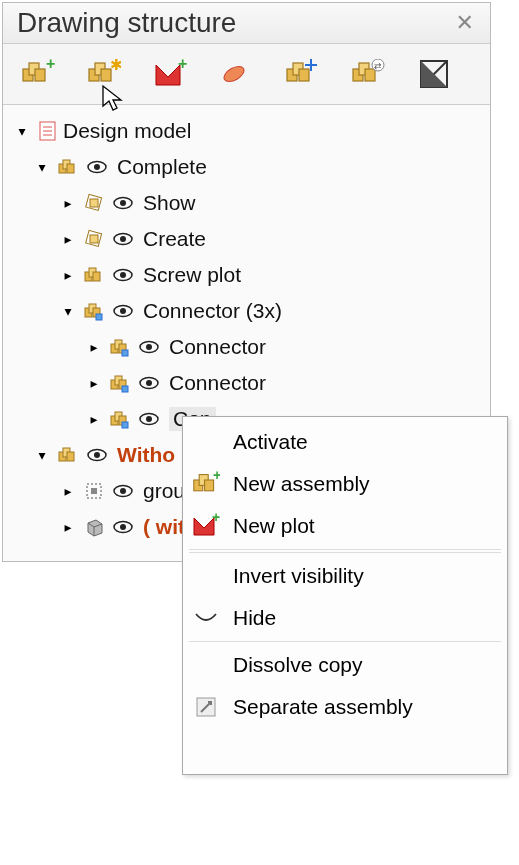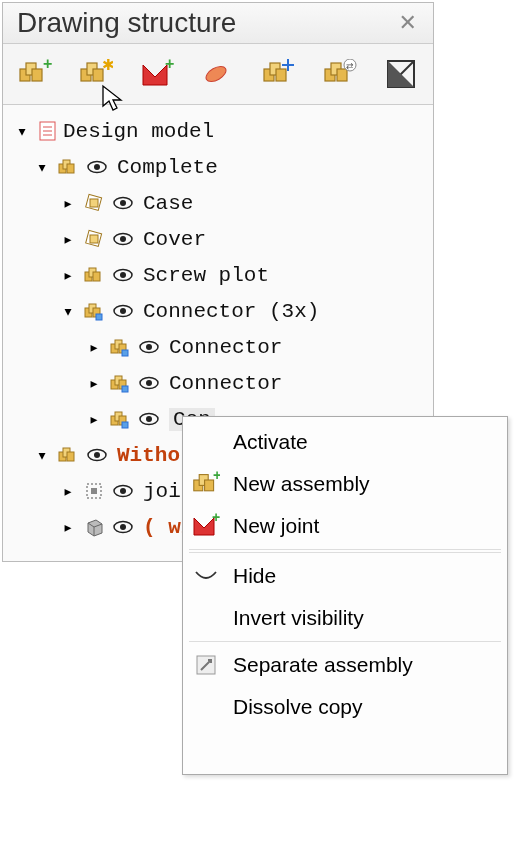--- a/index.html
+++ b/index.html
@@ -1,29 +1,29 @@
 <!DOCTYPE html>
 <html><head>
 <meta charset="utf-8">
 <style>
 * { box-sizing: border-box; margin: 0; padding: 0; }
 body { font-family: "Segoe UI", Arial, sans-serif; background: #fff; width: 519px; height: 865px; position: relative; overflow: hidden; }
-.panel { width: 432px; margin: 2px; border: 1px solid #bbb; background: #f5f5f5; }
+.panel { width: 489px; margin: 2px; border: 1px solid #bbb; background: #f5f5f5; }
 .panel-header { display: flex; align-items: center; justify-content: space-between; padding: 4px 12px 4px 14px; border-bottom: 1px solid #ccc; background: linear-gradient(#f9f9f9,#ececec); }
 .panel-title { font-size: 28px; color: #333; font-weight: 400; }
 .close-x { color: #888; font-size: 22px; cursor: pointer; padding: 0 4px; }
 .toolbar { display: flex; gap: 24px; padding: 10px 14px; border-bottom: 1px solid #ccc; background: #f5f5f5; position: relative; }
 .tool-btn { width: 42px; height: 40px; display: flex; align-items: center; justify-content: center; cursor: pointer; }
 .cursor-overlay { position: absolute; left: 98px; top: 40px; pointer-events: none; }
 .tree { padding: 8px 4px 16px 4px; background: #fafafa; font-size: 21px; }
 .tree-row { display: flex; align-items: center; height: 36px; white-space: nowrap; }
 .exp { width: 18px; height: 18px; display: inline-flex; align-items: center; justify-content: center; font-size: 14px; color: #000; cursor: pointer; margin-right: 4px; }
 .t-icon { width: 26px; height: 26px; display: inline-flex; align-items: center; justify-content: center; margin-right: 2px; }
 .eye { width: 28px; display: inline-flex; align-items: center; justify-content: center; margin-right: 6px; }
-.label { color: #111; font-family: Liberation Mono, monospace; }
+.label { color: #111; }
 .label.blue { color: #c2410c; font-weight: 600; }
 .label.sel { background: #e8e8e8; padding: 0 4px; }
 .indent-0 { padding-left: 6px; }
 .indent-1 { padding-left: 26px; }
 .indent-2 { padding-left: 52px; }
 .indent-3 { padding-left: 78px; }
 
 .ctx { position: absolute; left: 182px; top: 416px; width: 326px; background: #fdfdfd; border: 1px solid #aaa; box-shadow: 2px 2px 4px rgba(0,0,0,.15); padding: 4px 0; font-size: 21px; }
 .ctx-row { display: flex; align-items: center; height: 42px; padding: 0 20px 0 6px; cursor: pointer; text-align: right; }
 .ctx-ico { width: 34px; height: 34px; display: inline-flex; align-items: center; justify-content: center; margin-right: 10px; }
@@ -146,37 +146,37 @@
           <svg width="20" height="20">
             <rect x="3" y="3" width="13" height="13" fill="#fff" stroke="#a07820" transform="rotate(15 10 10)"></rect>
             <rect x="6" y="6" width="8" height="8" fill="#f2d27a" stroke="#a07820"></rect>
           </svg>
         </span>
       <span class="eye">
           <svg width="22" height="16">
             <use href="#eye-g"></use>
           </svg>
         </span>
-      <span class="label">Case</span>
+      <span class="label">Show</span>
     </div>
 
     <div class="tree-row indent-2">
       <span class="exp">▸</span>
       <span class="t-icon">
           <svg width="20" height="20">
             <rect x="3" y="3" width="13" height="13" fill="#fff" stroke="#a07820" transform="rotate(15 10 10)"></rect>
             <rect x="6" y="6" width="8" height="8" fill="#f2d27a" stroke="#a07820"></rect>
           </svg>
         </span>
       <span class="eye">
           <svg width="22" height="16">
             <use href="#eye-g"></use>
           </svg>
         </span>
-      <span class="label">Cover</span>
+      <span class="label">Create</span>
     </div>
 
     <div class="tree-row indent-2">
       <span class="exp">▸</span>
       <span class="t-icon">
           <svg width="20" height="20">
             <use href="#boxes-small"></use>
           </svg>
         </span>
       <span class="eye">
@@ -272,21 +272,21 @@
           <svg width="20" height="20">
             <rect x="3" y="3" width="14" height="14" fill="none" stroke="#555" stroke-dasharray="2 2"></rect>
             <rect x="7" y="7" width="6" height="6" fill="#888"></rect>
           </svg>
         </span>
       <span class="eye">
           <svg width="22" height="16">
             <use href="#eye-g"></use>
           </svg>
         </span>
-      <span class="label">joint</span>
+      <span class="label">grou</span>
     </div>
 
     <div class="tree-row indent-2">
       <span class="exp">▸</span>
       <span class="t-icon">
           <svg width="20" height="20">
             <path d="M4 6 L12 3 L18 7 L18 16 L10 19 L4 15 Z" fill="#bbb" stroke="#666"></path>
             <path d="M4 6 L10 10 L18 7 M10 10 L10 19" fill="none" stroke="#666"></path>
           </svg>
         </span>
@@ -315,47 +315,47 @@
       </span>
     <span>New assembly</span>
   </div>
   <div class="ctx-row">
     <span class="ctx-ico">
         <svg width="28" height="26">
           <path d="M2 22 L2 5 L12 15 L22 5 L22 22 Z" fill="#d33" stroke="#a00"></path>
           <text x="20" y="9" font-size="14" fill="#3aa53a" font-weight="bold">+</text>
         </svg>
       </span>
-    <span>New joint</span>
+    <span>New plot</span>
   </div>
   <div class="ctx-sep"></div>
   <div class="ctx-sep"></div>
+  <div class="ctx-row">
+    <span class="ctx-ico"></span>
+    <span>Invert visibility</span>
+  </div>
   <div class="ctx-row">
     <span class="ctx-ico">
         <svg width="28" height="20">
           <path d="M4 6 Q14 18 24 6" fill="none" stroke="#333" stroke-width="1.8"></path>
         </svg>
       </span>
     <span>Hide</span>
   </div>
+  <div class="ctx-sep"></div>
   <div class="ctx-row">
     <span class="ctx-ico"></span>
-    <span>Invert visibility</span>
-  </div>
-  <div class="ctx-sep"></div>
+    <span>Dissolve copy</span>
+  </div>
   <div class="ctx-row">
     <span class="ctx-ico">
         <svg width="24" height="24">
           <rect x="3" y="3" width="18" height="18" fill="#eee" stroke="#999"></rect>
           <path d="M7 17 L17 7 M14 7 L17 7 L17 10" fill="none" stroke="#777" stroke-width="2"></path>
         </svg>
       </span>
     <span>Separate assembly</span>
   </div>
   <div class="ctx-row">
     <span class="ctx-ico"></span>
-    <span>Dissolve copy</span>
-  </div>
-  <div class="ctx-row">
-    <span class="ctx-ico"></span>
 
   </div>
 </div>
 
 </body></html>

